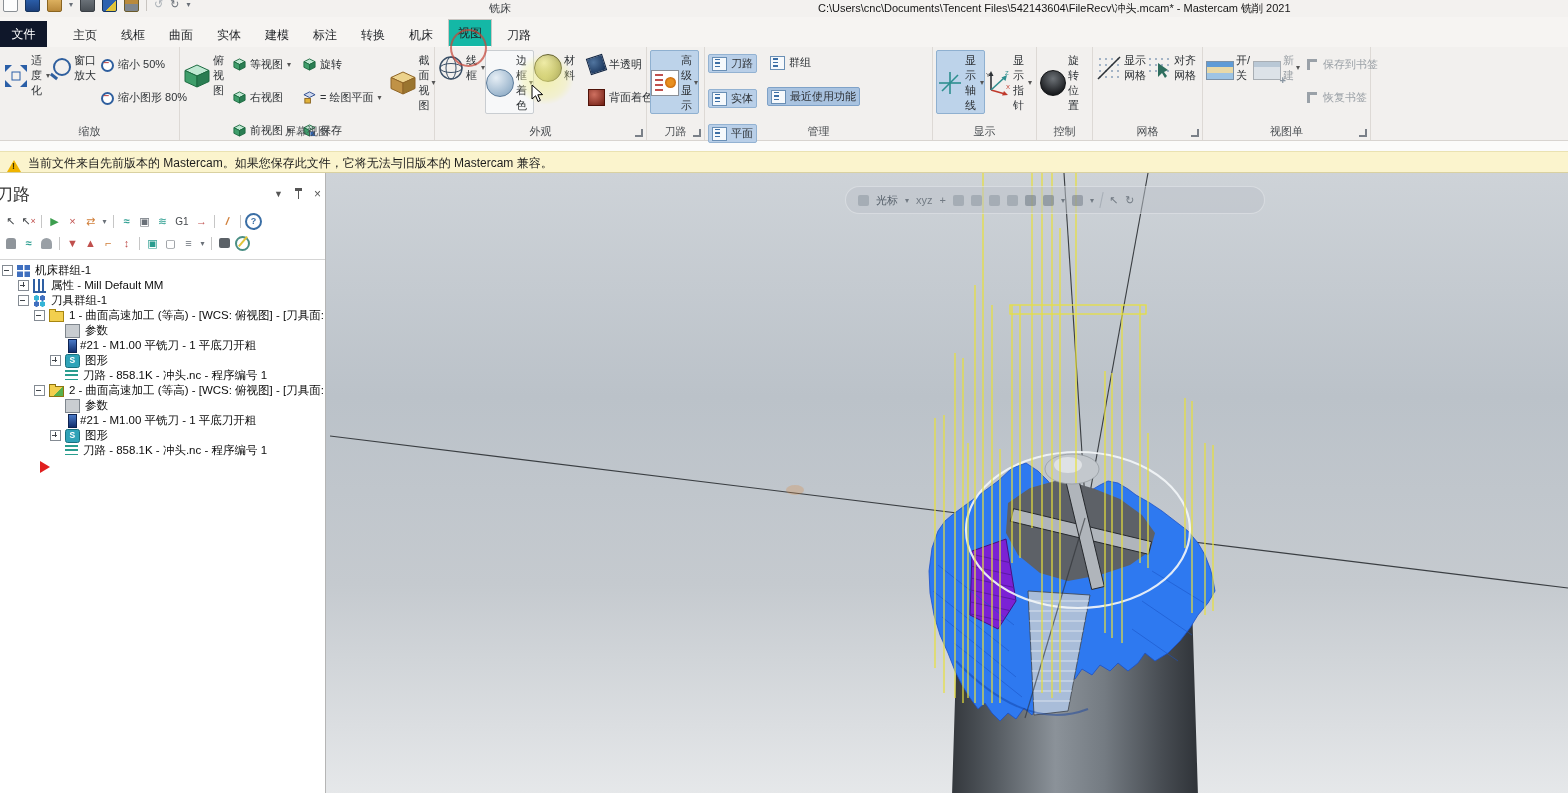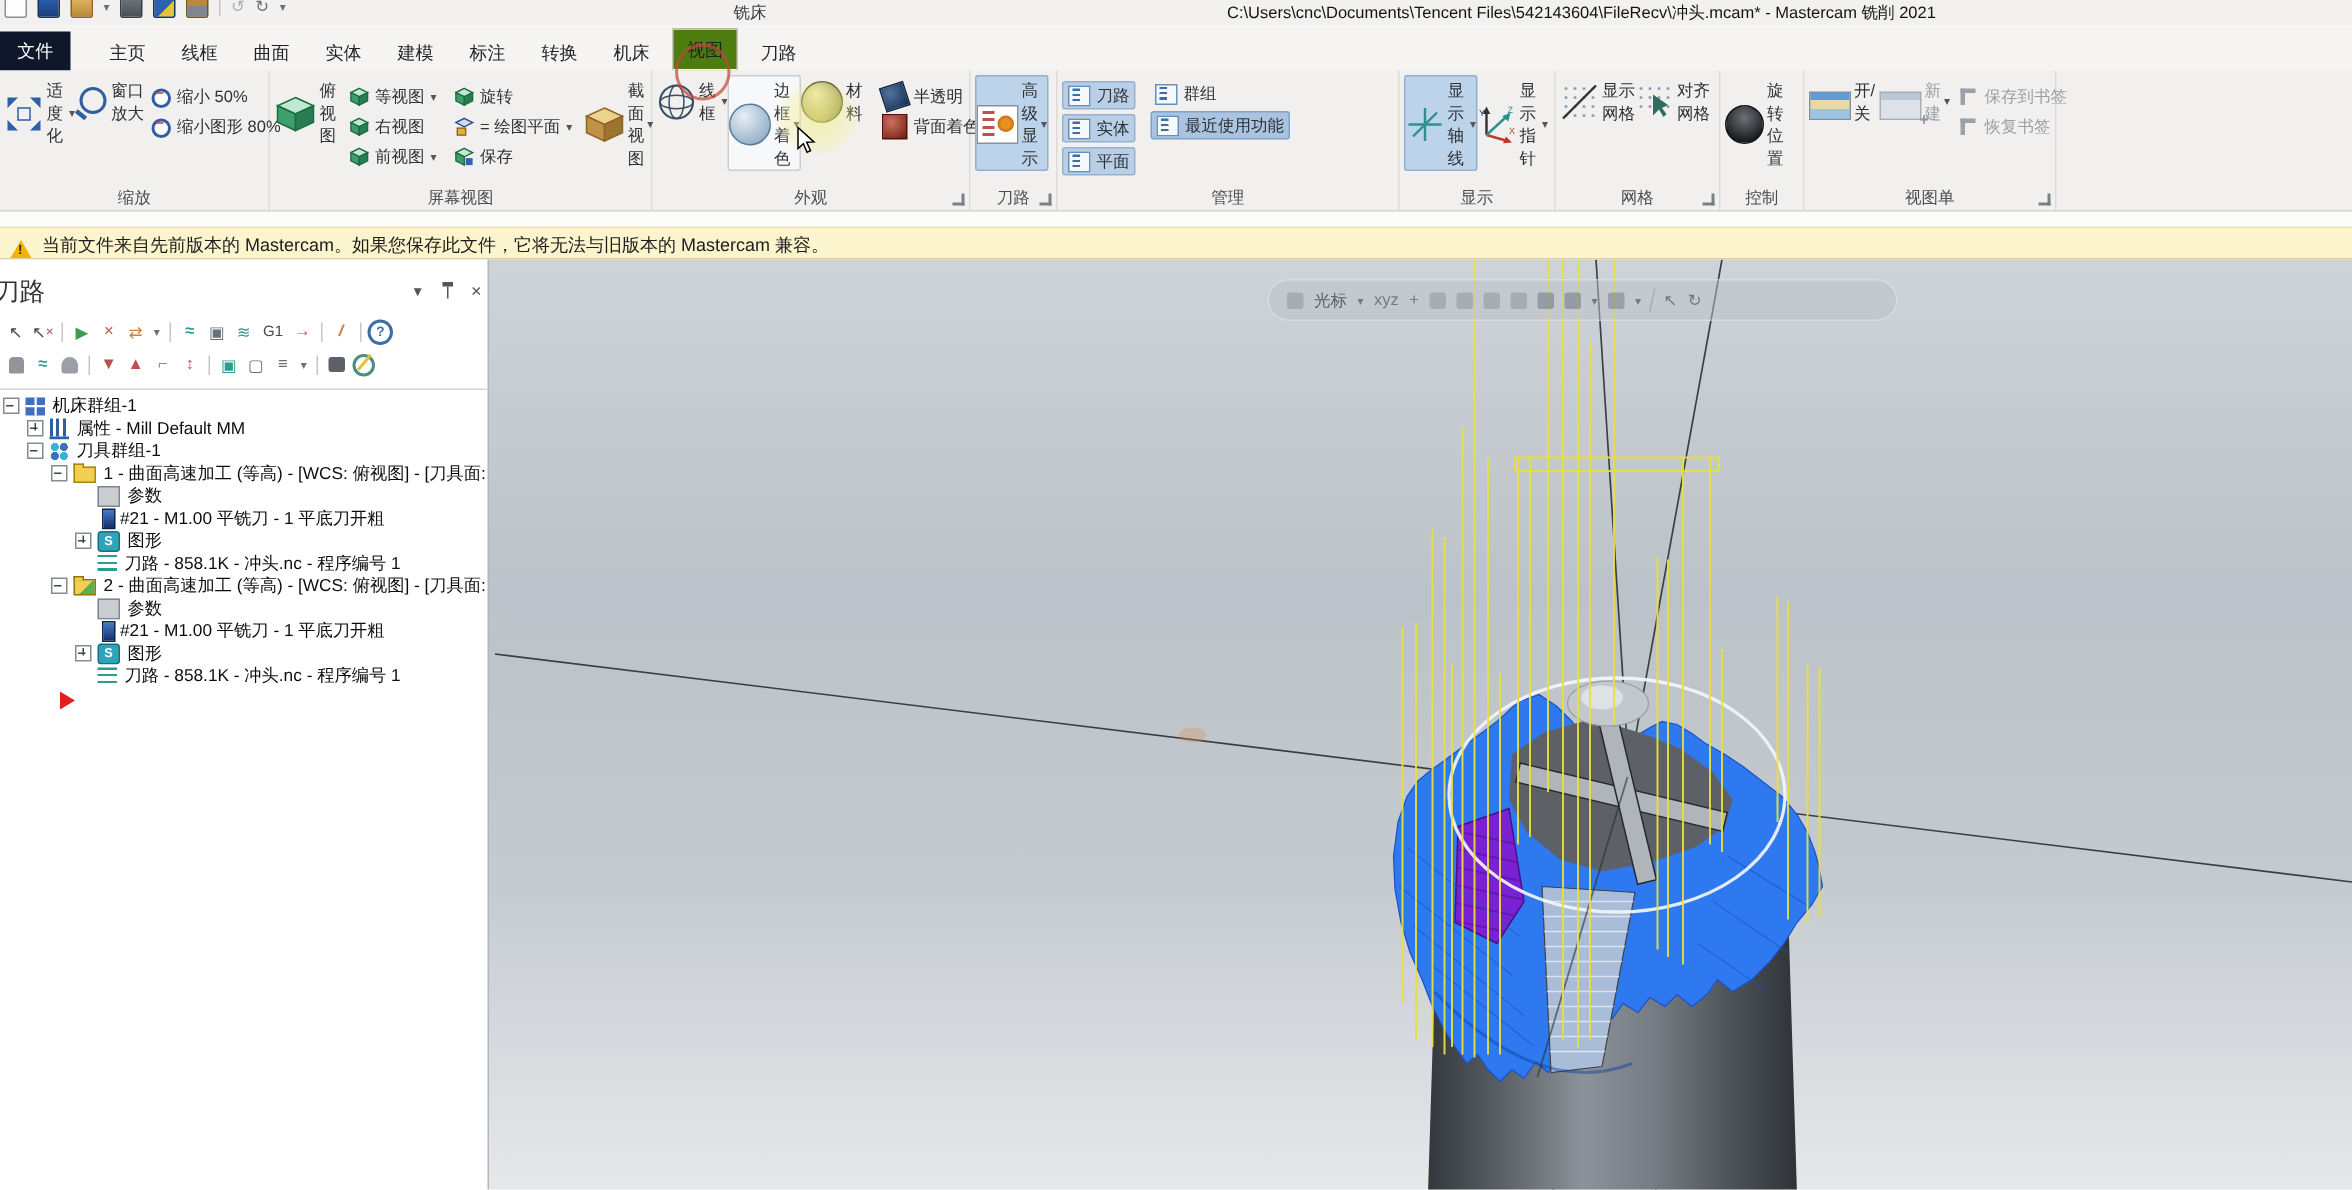--- a/index.html
+++ b/index.html
@@ -19,35 +19,35 @@
   .qundo{font-size:11px;color:#aab0b6}
   .qredo{font-size:11px;color:#6a7078}
   .qcaret{font-size:8px;color:#6a7078}
   .title-text{position:absolute;left:818px;top:1px;font-size:11px;color:#141414;white-space:nowrap}
   .context-label{position:absolute;left:489px;top:1px;font-size:11px;color:#3a3e42}
   
   .tabrow{height:30px;background:#f6f4f2;display:flex;align-items:flex-end;position:relative}
   .tab-file{width:47px;height:26px;background:#0f172a;color:#fff;font-size:12px;display:flex;
             align-items:center;justify-content:center;margin-right:14px}
   .tab{height:24px;padding:0 9px;font-size:12px;color:#1f2226;display:flex;align-items:center;margin:0 3px}
-  .tab.active{background:#4d7c0f;border:1px solid #c9c5c1;border-bottom:1px solid #fcfbfa;height:26px}
+  .tab.active{background:#14b8a6;border:1px solid #c9c5c1;border-bottom:1px solid #fcfbfa;height:26px}
   
   .ribbon{height:93px;background:#f2f0ee;display:flex;position:relative;border-bottom:1px solid #d8d4d0}
   .rgroup{position:relative;border-right:1px solid #ddd9d5;box-sizing:border-box;padding:3px 3px 15px;
           display:flex;align-items:flex-start}
   .glabel{position:absolute;bottom:1px;left:0;right:0;text-align:center;font-size:11px;color:#4a4e52}
   .launcher{position:absolute;bottom:3px;right:3px;width:6px;height:6px;
             border-right:2px solid #7a8088;border-bottom:2px solid #7a8088}
   .bb{display:flex;flex-direction:row;align-items:center;width:47px;font-size:11px;color:#2e3236;
       padding-top:3px;gap:2px;flex:none}
   .bb .caret,.sb .caret{font-size:8px;color:#555;line-height:6px}
   .bb.pressed{background:#bdd3ea;border:1px solid #8fb0d0;border-radius:2px;padding-top:2px}
   .bb.boxed{border:1px solid #c9cdd1;background:#f7f8f9;border-radius:2px;padding-top:2px}
   .bb.disabled{color:#9aa0a6}
-  .scol{display:flex;flex-direction:column;justify-content:flex-start;gap:3px;padding-top:6px;flex:none}
+  .scol{display:flex;flex-direction:column;justify-content:flex-start;gap:16px;padding-top:6px;flex:none}
   .sb{display:flex;align-items:center;gap:4px;font-size:11px;color:#2e3236;height:17px;padding:0 3px;flex:none}
   .sb.pressed{background:#b9cfe8;border:1px solid #93b2d2;border-radius:2px}
   .sb.pressed2{background:#a9c3e0;border:1px solid #7fa2c8;border-radius:2px}
   .sb.disabled{color:#9aa0a6}
   
   .ic{flex:none;display:inline-block}
   .sphere{width:26px;height:26px;border-radius:50%}
   .sph-outline{background:radial-gradient(circle at 35% 30%,#e6eef5,#9db7ce 70%,#7d9bb5);border:1px solid #5a7a99}
   .sph-material{background:radial-gradient(circle at 35% 30%,#eeeab6,#b3b069 55%,#77743a);border:1px solid #5e5b2e}
   .sph-trans{width:15px;height:15px;background:radial-gradient(circle at 35% 30%,#51759f,#122c52);border:1px solid #0e2240;transform:rotate(-18deg)}
@@ -382,20 +382,28 @@
         <text x="1" y="7" font-size="6" fill="#2e3236">Y</text>
           <text x="20" y="5" font-size="6" fill="#2e8f8f">Z</text>
           <text x="21" y="19" font-size="6" fill="#c0392b">X</text>
       </svg>
       <span>显示指针</span>
       <span class="caret">▾</span>
     </div>
     <div class="glabel">显示</div>
   </div>
 
+  <div class="rgroup" style="width:56px">
+    <div class="bb">
+      <span class="ic knob"></span>
+      <span>旋转位置</span>
+    </div>
+    <div class="glabel">控制</div>
+  </div>
+
   <div class="rgroup" style="width:110px">
     <div class="bb" style="width:50px">
       <svg class="ic" width="26" height="26" viewBox="0 0 26 26">
         <g fill="#8aa0b8">
             <circle cx="4" cy="4" r="1"></circle>
             <circle cx="10" cy="4" r="1"></circle>
             <circle cx="16" cy="4" r="1"></circle>
             <circle cx="22" cy="4" r="1"></circle>
         <circle cx="4" cy="10" r="1"></circle>
             <circle cx="10" cy="10" r="1"></circle>
@@ -429,28 +437,20 @@
             <circle cx="10" cy="16" r="1"></circle>
             <circle cx="16" cy="16" r="1"></circle>
             <circle cx="22" cy="16" r="1"></circle>
           </g>
         <polygon points="12,8 12,22 16,18 19,23 21,21 18,17 22,15" fill="#2e6e5e"></polygon>
       </svg>
       <span>对齐网格</span>
     </div>
     <div class="launcher"></div>
     <div class="glabel">网格</div>
-  </div>
-
-  <div class="rgroup" style="width:56px">
-    <div class="bb">
-      <span class="ic knob"></span>
-      <span>旋转位置</span>
-    </div>
-    <div class="glabel">控制</div>
   </div>
 
   <div class="rgroup" style="width:168px">
     <div class="bb">
       <span class="ic win win-on"></span>
       <span>开/关</span>
     </div>
     <div class="bb disabled">
       <span class="ic win win-new"></span>
       <span>新建</span>

